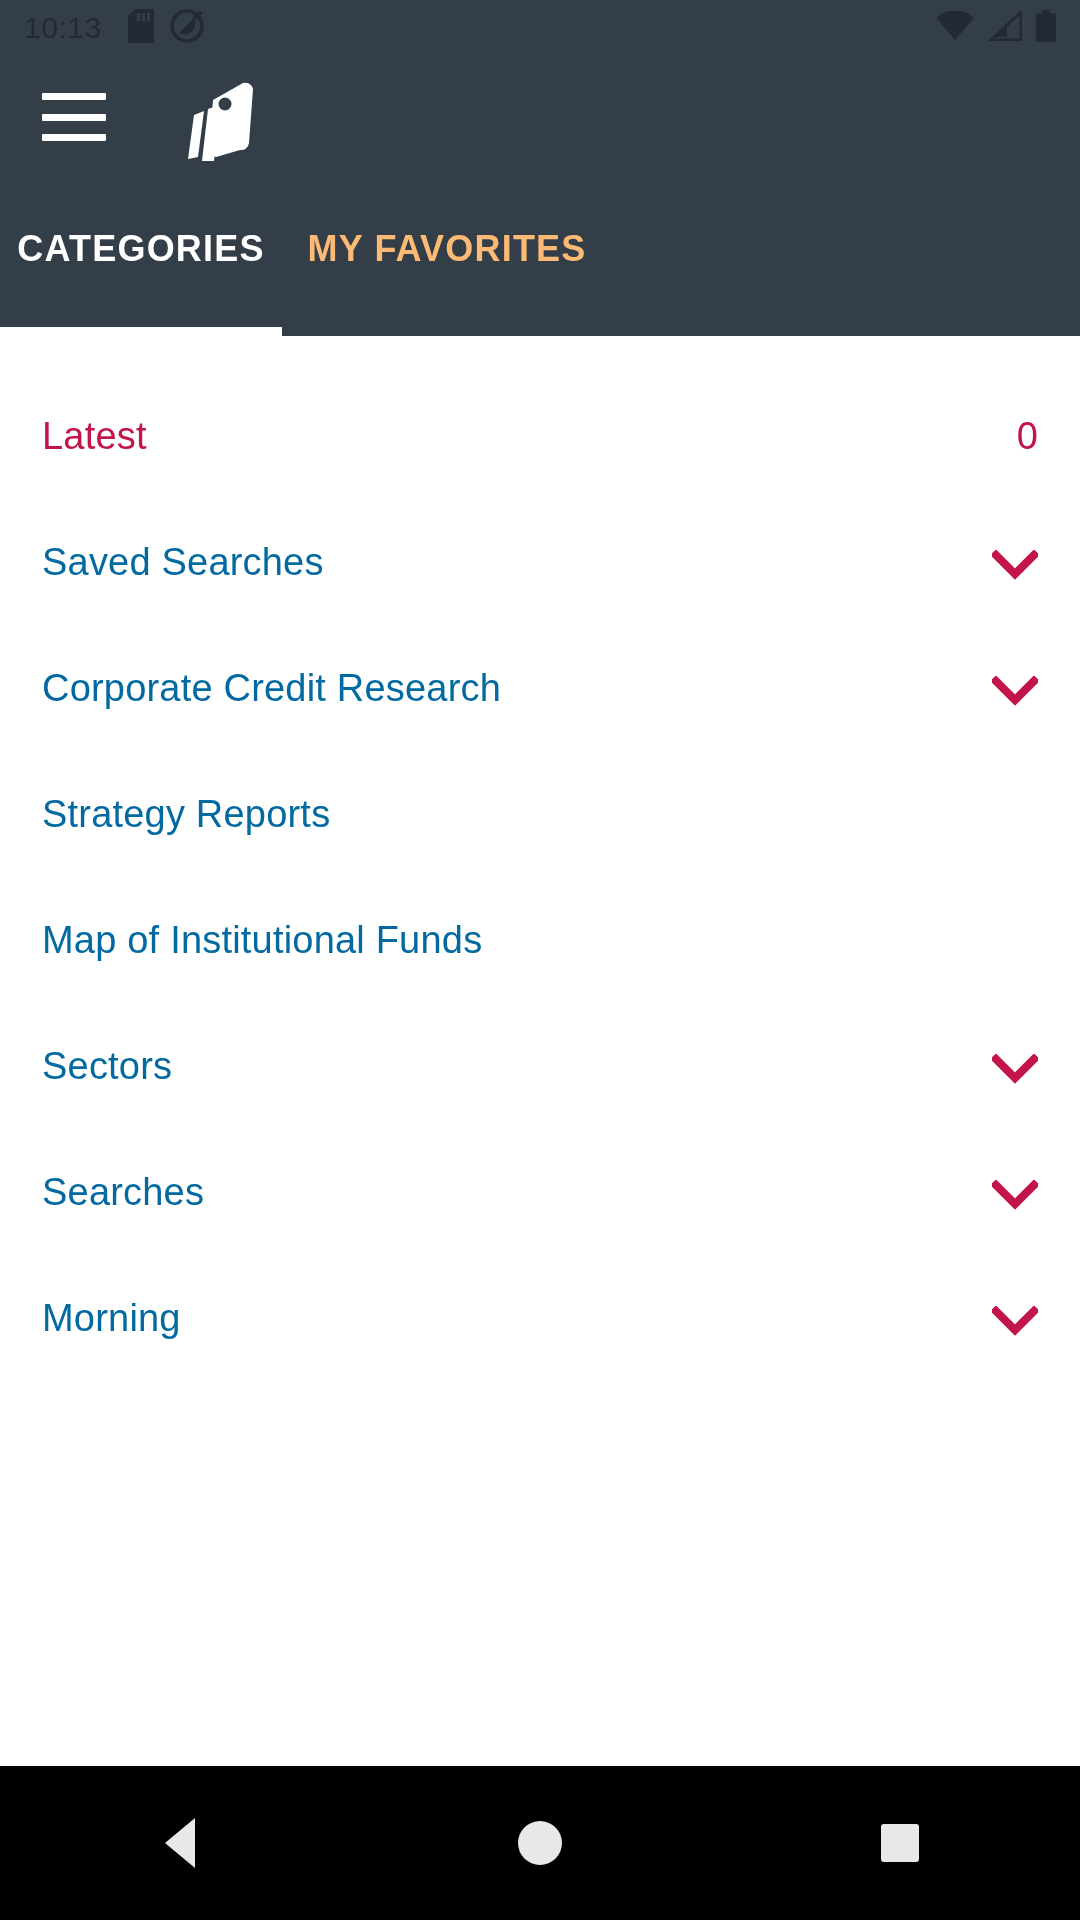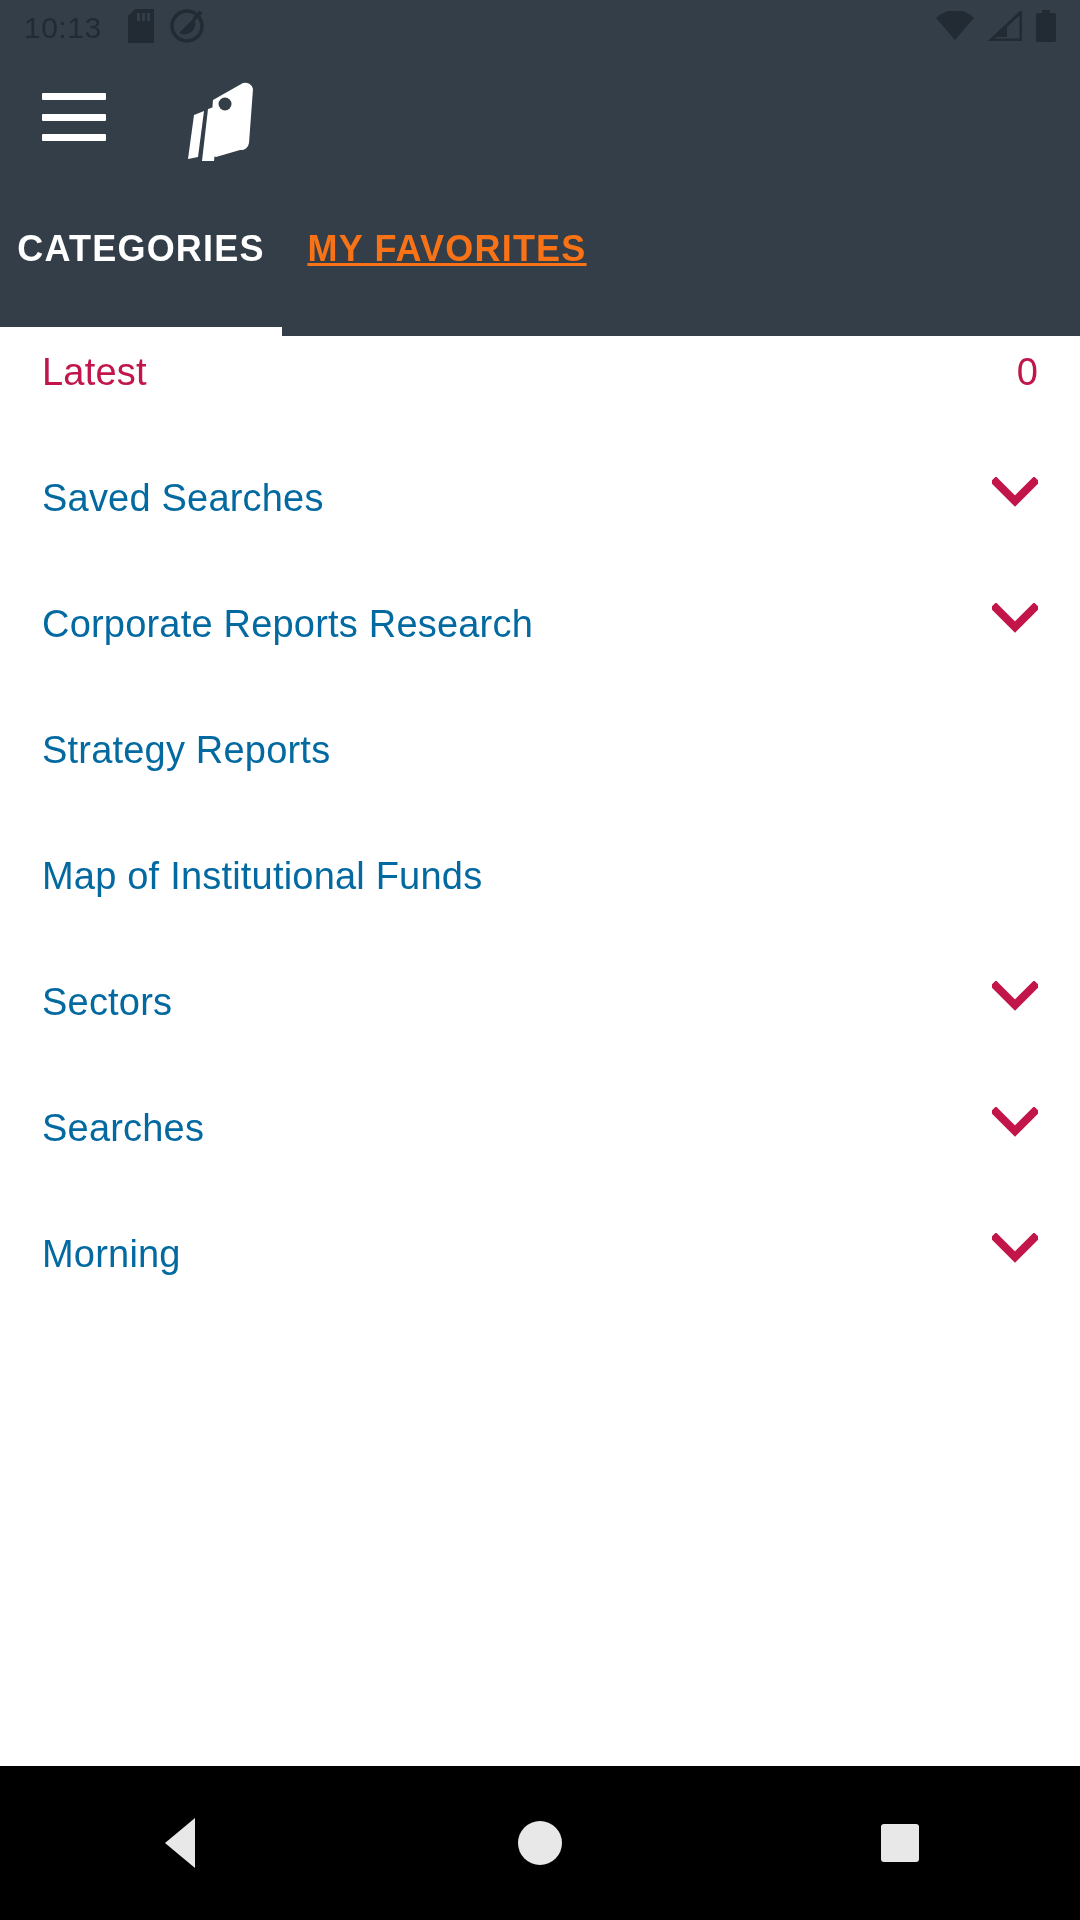--- a/index.html
+++ b/index.html
@@ -49,37 +49,37 @@
   .tab {
     position:relative; height:100%;
     display:flex; align-items:center; justify-content:center;
     cursor:pointer;
   }
   .tab-label {
     font-size:36px; font-weight:700; letter-spacing:1.2px;
     padding-bottom:16px;
   }
   .tab.active .tab-label { color:#ffffff; }
-  .tab.inactive .tab-label { color:#f97316;text-decoration:underline; }
+  .tab.inactive .tab-label { color:#fdba74; }
   .tab.active::after {
     content:""; position:absolute; left:0; bottom:0;
     width:100%; height:9px; background:#ffffff;
   }
   #tab-categories { width:282px; }
   #tab-favorites  { width:330px; }
 
   
   .list {
     position:absolute; top:336px; left:0; width:1080px; height:1430px;
     background:#ffffff; overflow:hidden;
   }
   .row {
     position:relative; height:126px;
-    display:flex; align-items:flex-start;
-    padding:15px 42px;
+    display:flex; align-items:flex-end;
+    padding:4px 42px;
     background:#ffffff;
     cursor:pointer;
   }
   .row-label {
     font-size:38px; color:#0369a1; font-weight:400; letter-spacing:0.2px;
   }
   .row.highlight .row-label { color:#C2164B; }
   .row-right { margin-left:auto; display:flex; align-items:center; }
   .row-count { font-size:38px; color:#C2164B; }
   .chev { display:block; }
@@ -190,21 +190,21 @@
           <svg width="46" height="30" viewBox="0 0 46 30">
               <path d="M4 5 L23 24 L42 5" fill="none" stroke="#C2164B" stroke-width="8" stroke-linecap="square"></path>
             </svg>
         </span>
       </span>
     </div>
 
 
 
     <div class="row">
-      <span class="row-label">Corporate Reports Research</span>
+      <span class="row-label">Corporate Credit Research</span>
       <span class="row-right">
         <span class="chev">
           <svg width="46" height="30" viewBox="0 0 46 30">
               <path d="M4 5 L23 24 L42 5" fill="none" stroke="#C2164B" stroke-width="8" stroke-linecap="square"></path>
             </svg>
         </span>
       </span>
     </div>
 
 

